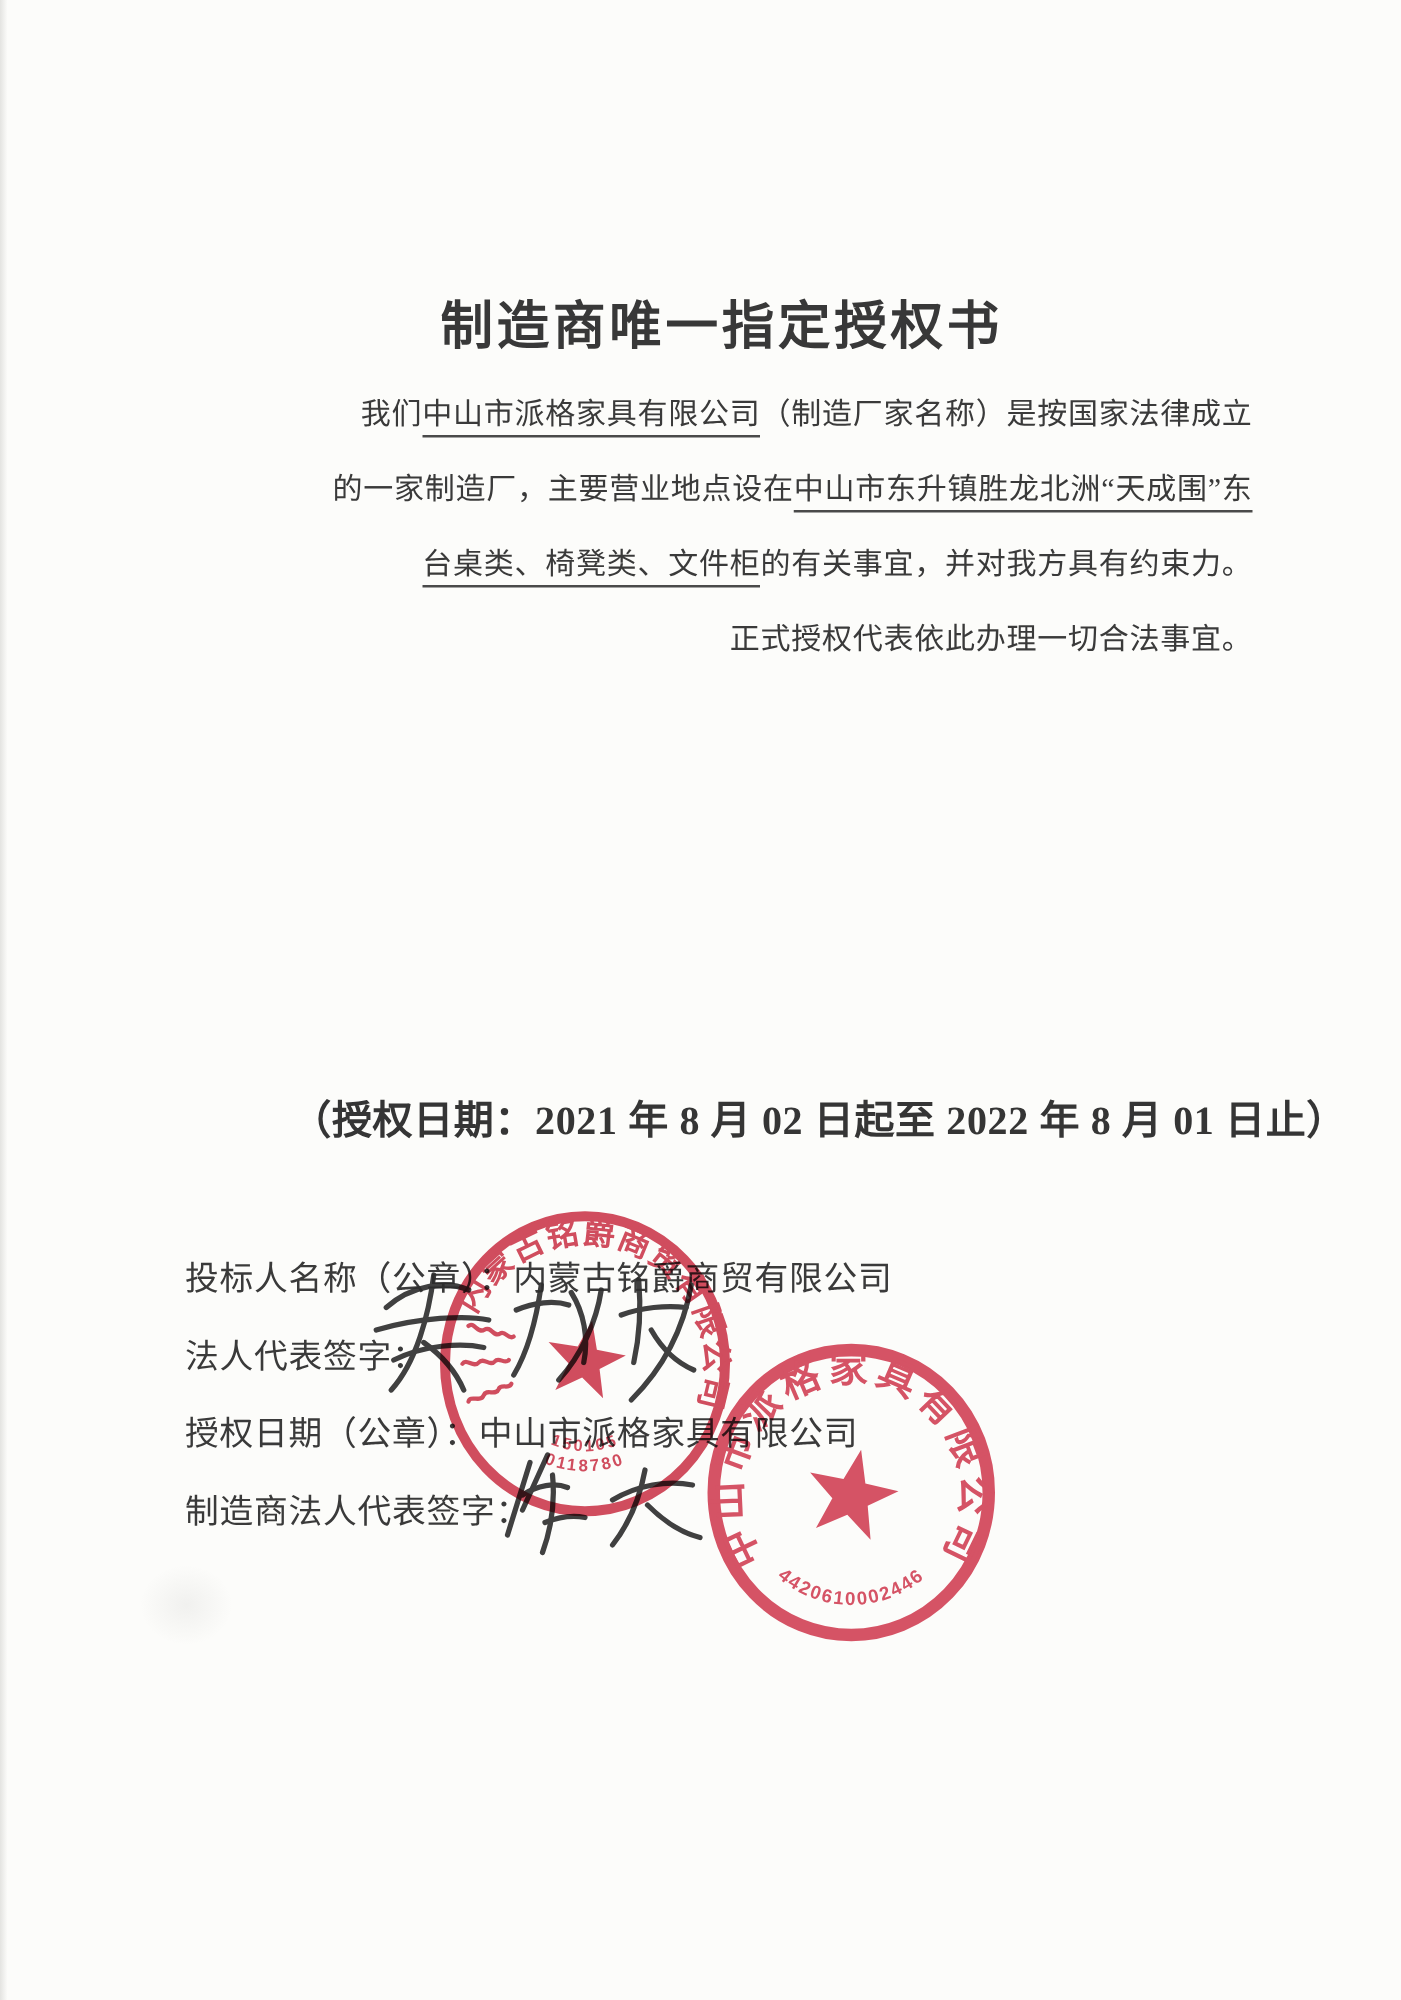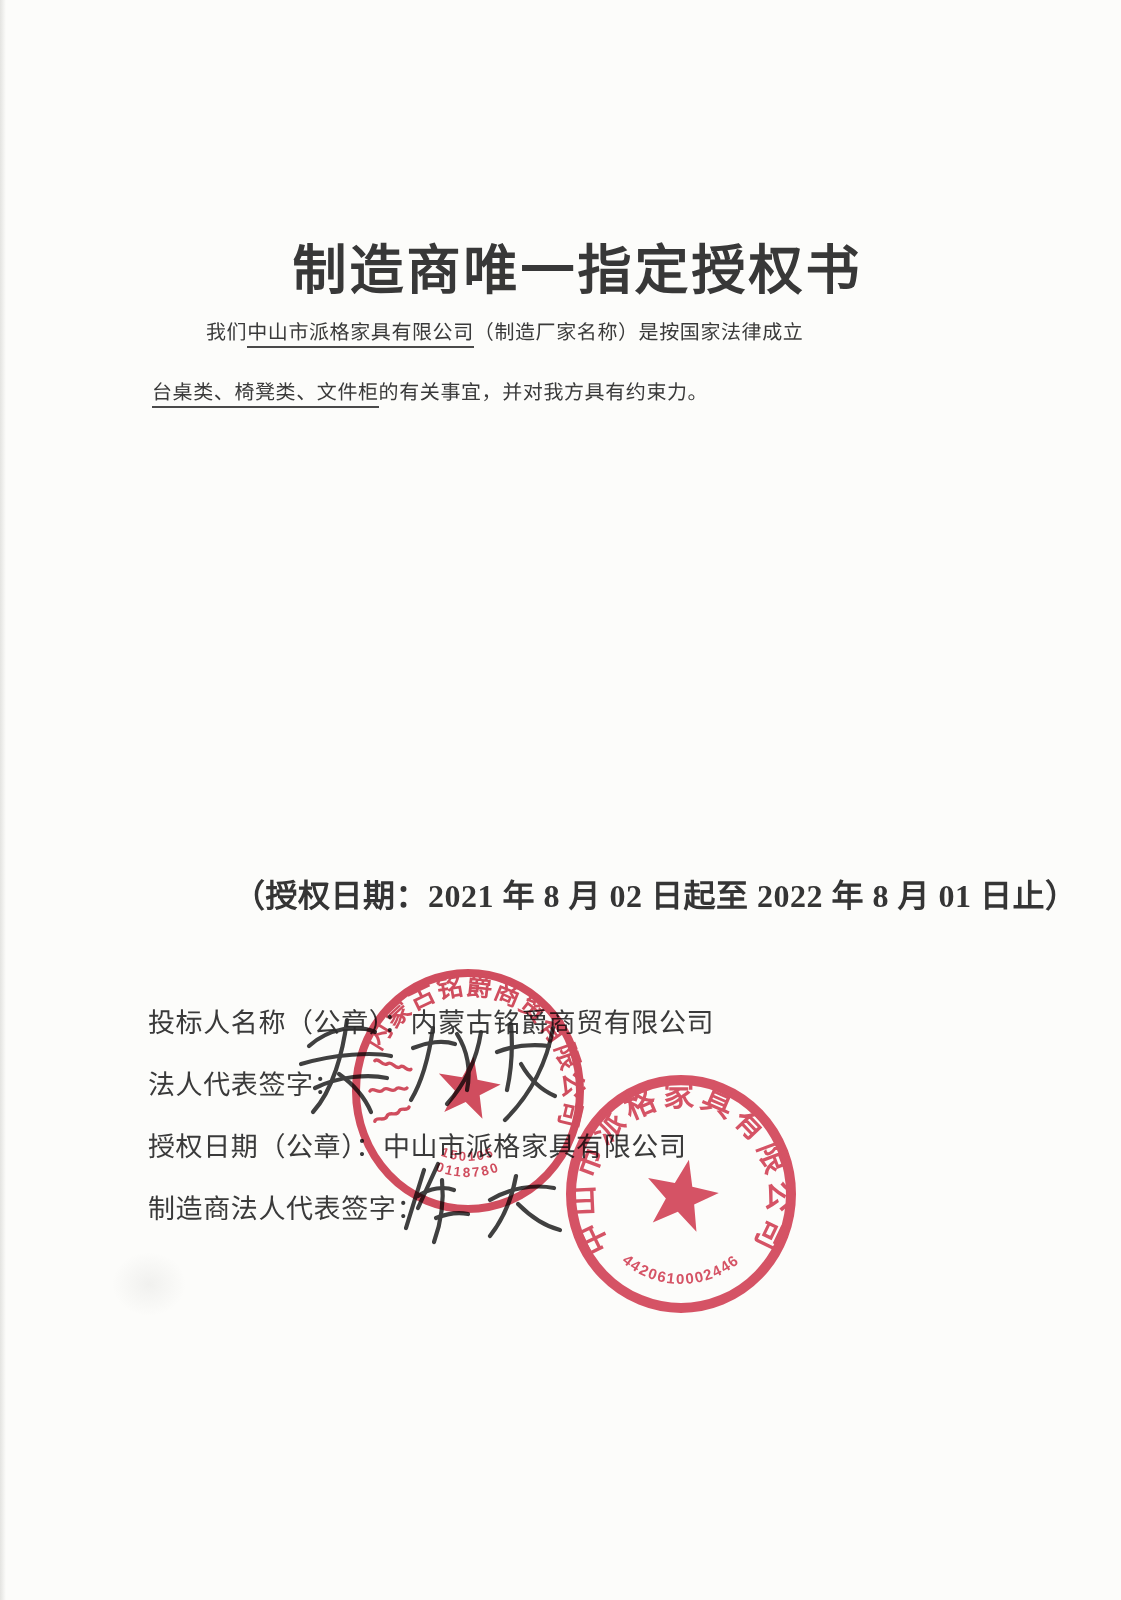--- a/index.html
+++ b/index.html
@@ -12,25 +12,25 @@
     color:#3a3a3a;
   }
   .scan-edge{
     position:absolute;left:0;top:0;width:6px;height:1600px;
     background:linear-gradient(90deg,#d9d9d6,rgba(252,252,250,0));
     opacity:.7;
   }
   .title{
     position:absolute;left:34px;top:226px;width:1087px;
     margin:0;text-align:center;
-    font-size:54px;font-weight:700;letter-spacing:3px;color:#383838;
+    font-size:42px;font-weight:700;letter-spacing:3px;color:#383838;
   }
   .body-text{
     position:absolute;left:152px;top:302px;width:850px;
-    font-size:20px;letter-spacing:.6px;line-height:60px;
+    font-size:24px;letter-spacing:.6px;line-height:60px;text-align:right;
   }
   .line{white-space:nowrap;height:60px;}
   .line.ind{text-indent:54px;}
   .u{border-bottom:2px solid #4a4a4a;padding-bottom:3px;}
   .date-line{
     position:absolute;left:233px;top:870px;
     font-size:32px;font-weight:700;letter-spacing:.5px;color:#353535;
     white-space:nowrap;
   }
   .sig-block{
@@ -52,21 +52,27 @@
 
   <div class="scan-edge"></div>
 
   <h1 class="title">制造商唯一指定授权书</h1>
 
   <div class="body-text">
     <div class="line ind">
       <span>我们</span><span class="u">中山市派格家具有限公司</span><span>（制造厂家名称）是按国家法律成立</span>
     </div>
     <div class="line">
+      <span>的一家制造厂，主要营业地点设在</span><span class="u">中山市东升镇胜龙北洲“天成围”东</span>
+    </div>
+    <div class="line">
       <span class="u">台桌类、椅凳类、文件柜</span><span>的有关事宜，并对我方具有约束力。</span>
+    </div>
+    <div class="line">
+      <span>正式授权代表依此办理一切合法事宜。</span>
     </div>
   </div>
 
   <div class="date-line">（授权日期：2021 年 8 月 02 日起至 2022 年 8 月 01 日止）</div>
 
   <div class="sig-block">
     <div class="sig-line">
       <span>投标人名称（公章）：</span><span>内蒙古铭爵商贸有限公司</span>
     </div>
     <div class="sig-line">

